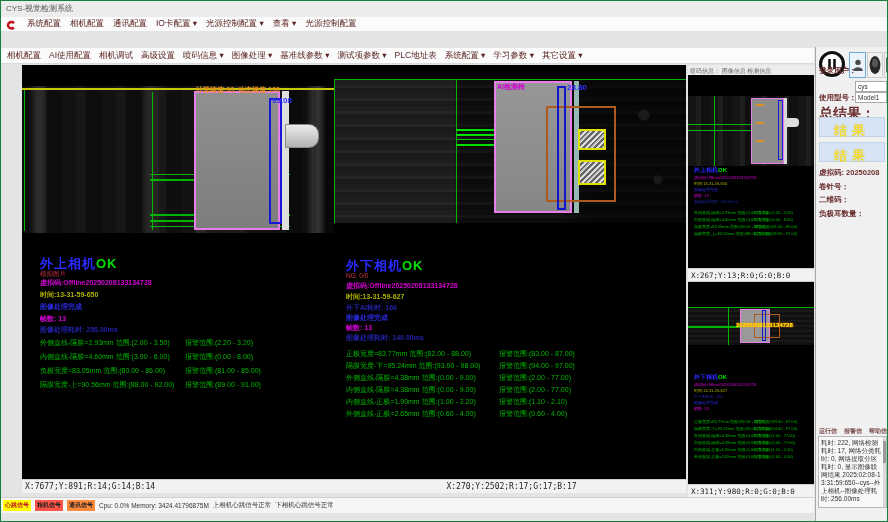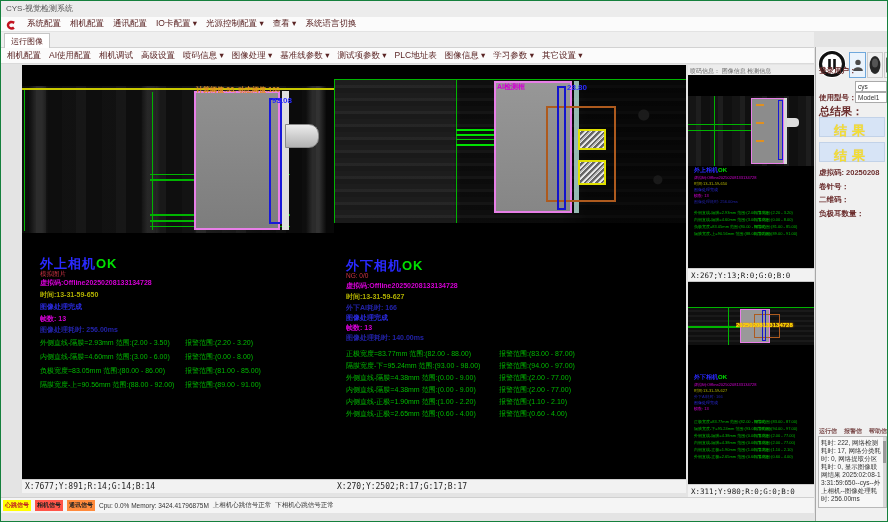--- a/index.html
+++ b/index.html
@@ -79,38 +79,35 @@
       <svg width="13" height="13" viewBox="0 0 20 20">
           <path d="M15 4 C8 0,1.5 5,3 11 C4.5 16,11 18,15 15 L12.5 11.5 C10 13.5,6.5 12.5,6.5 9.8 C6.5 7,10.5 5.2,13.5 7.6 Z" fill="#c1121f"></path>
         </svg>
     </span>
     <span class="mi">系统配置</span>
     <span class="mi">相机配置</span>
     <span class="mi">通讯配置</span>
     <span class="mi">IO卡配置 ▾</span>
     <span class="mi">光源控制配置 ▾</span>
     <span class="mi">查看 ▾</span>
-    <span class="mi">系统语言切换</span>
-  </div>
-
-  <div class="tabrow">
-    <div class="tab">运行图像</div>
-  </div>
+    <span class="mi">光源控制配置</span>
+  </div>
+
 
   <div class="toolbar">
     <span class="mi">相机配置</span>
     <span class="mi">AI使用配置</span>
     <span class="mi">相机调试</span>
     <span class="mi">高级设置</span>
     <span class="mi">喷码信息 ▾</span>
     <span class="mi">图像处理 ▾</span>
     <span class="mi">基准线参数 ▾</span>
     <span class="mi">测试项参数 ▾</span>
     <span class="mi">PLC地址表</span>
-    <span class="mi">图像信息 ▾</span>
+    <span class="mi">系统配置 ▾</span>
     <span class="mi">学习参数 ▾</span>
     <span class="mi">其它设置 ▾</span>
   </div>
 
   <div class="panel" style="left:1px;width:330px;margin-left:20px;">
     <div class="img img-left">
       <div class="ln" style="left:0;top:2px;width:330px;height:2px;background:#c8c800;"></div>
       <div class="ln green" style="left:2px;top:4px;width:1px;height:141px;"></div>
       <div class="ln green" style="left:130px;top:6px;width:1px;height:138px;"></div>
       <div class="ln green" style="left:128px;top:88px;width:140px;height:1px;"></div>
@@ -136,21 +133,21 @@
     <span class="t meas" style="left:163px;top:274px;">报警范围:(2.20 - 3.20)</span>
     <span class="t meas" style="left:18px;top:288px;">内侧直线-隔膜=4.60mm 范围:(3.00 - 6.00)</span>
     <span class="t meas" style="left:163px;top:288px;">报警范围:(0.00 - 8.00)</span>
     <span class="t meas" style="left:18px;top:302px;">负极宽度=83.05mm 范围:(80.00 - 86.00)</span>
     <span class="t meas" style="left:163px;top:302px;">报警范围:(81.00 - 85.00)</span>
     <span class="t meas" style="left:18px;top:316px;">隔膜宽度-上=90.56mm 范围:(88.00 - 92.00)</span>
     <span class="t meas" style="left:163px;top:316px;">报警范围:(89.00 - 91.00)</span>
     <div class="pstatus">X:7677;Y:891;R:14;G:14;B:14</div>
   </div>
 
-  <div class="panel" style="left:333px;width:352px;">
+  <div class="panel" style="left:333px;width:352px;text-align:center;">
     <div class="img img-mid">
       <div class="ln green" style="left:0;top:0;width:352px;height:1px;"></div>
       <div class="ln green" style="left:0;top:0;width:1px;height:144px;"></div>
       <div class="ln green" style="left:122px;top:0;width:1px;height:144px;"></div>
       <div class="ln" style="left:122px;top:50px;width:38px;height:2px;background:#00e000;"></div>
       <div class="ln" style="left:122px;top:55px;width:38px;height:2px;background:#00e000;"></div>
       <div class="ln" style="left:122px;top:60px;width:110px;height:1px;background:#00cc00;"></div>
       <div class="ln" style="left:122px;top:65px;width:38px;height:2px;background:#00e000;"></div>
       <div class="ln" style="left:160px;top:2px;width:78px;height:132px;background:linear-gradient(180deg,#979797,#868686);border:2px solid #e87fe8;box-sizing:border-box;"></div>
       <div class="ln" style="left:240px;top:2px;width:5px;height:132px;background:#aed8d0;opacity:.85;"></div>
@@ -272,21 +269,21 @@
     <div class="btn" style="left:68px;top:5px;width:20px;height:24px;background:#f0f0f0;border:1px solid #ccc;">
       <svg width="18" height="18" viewBox="0 0 22 20">
           <rect x="1.5" y="2" width="9" height="16" fill="none" stroke="#222" stroke-width="2.2"></rect>
           <path d="M8 10 H19 M15.5 5.5 L20 10 L15.5 14.5" stroke="#222" stroke-width="2.2" fill="none"></path>
         </svg>
     </div>
     <span class="t rlab" style="left:3px;top:20px;font-family:Liberation Serif, serif;">登录用户：</span>
     <span class="rval" style="left:39px;top:34px;width:32px;">cys</span>
     <span class="t rlab" style="left:3px;top:47px;">使用型号：</span>
     <span class="rval" style="left:39px;top:45px;width:32px;">Model1</span>
-    <span class="t rlab" style="left:3px;top:59px;font-size:11px;">总结果：</span>
+    <span class="t rlab" style="left:3px;top:59px;font-size:14px;">总结果：</span>
     <div class="resblock" style="top:70px;">结果</div>
     <div class="resblock" style="top:95px;">结果</div>
     <span class="t rlab" style="left:3px;top:122px;">虚拟码: 20250208</span>
     <span class="t rlab" style="left:3px;top:136px;">卷针号：</span>
     <span class="t rlab" style="left:3px;top:149px;">二维码：</span>
     <span class="t rlab" style="left:3px;top:163px;">负极耳数量：</span>
     <div class="logtabs">
       <span>运行信息</span>
       <span>报警信息</span>
       <span>帮助信息</span>

